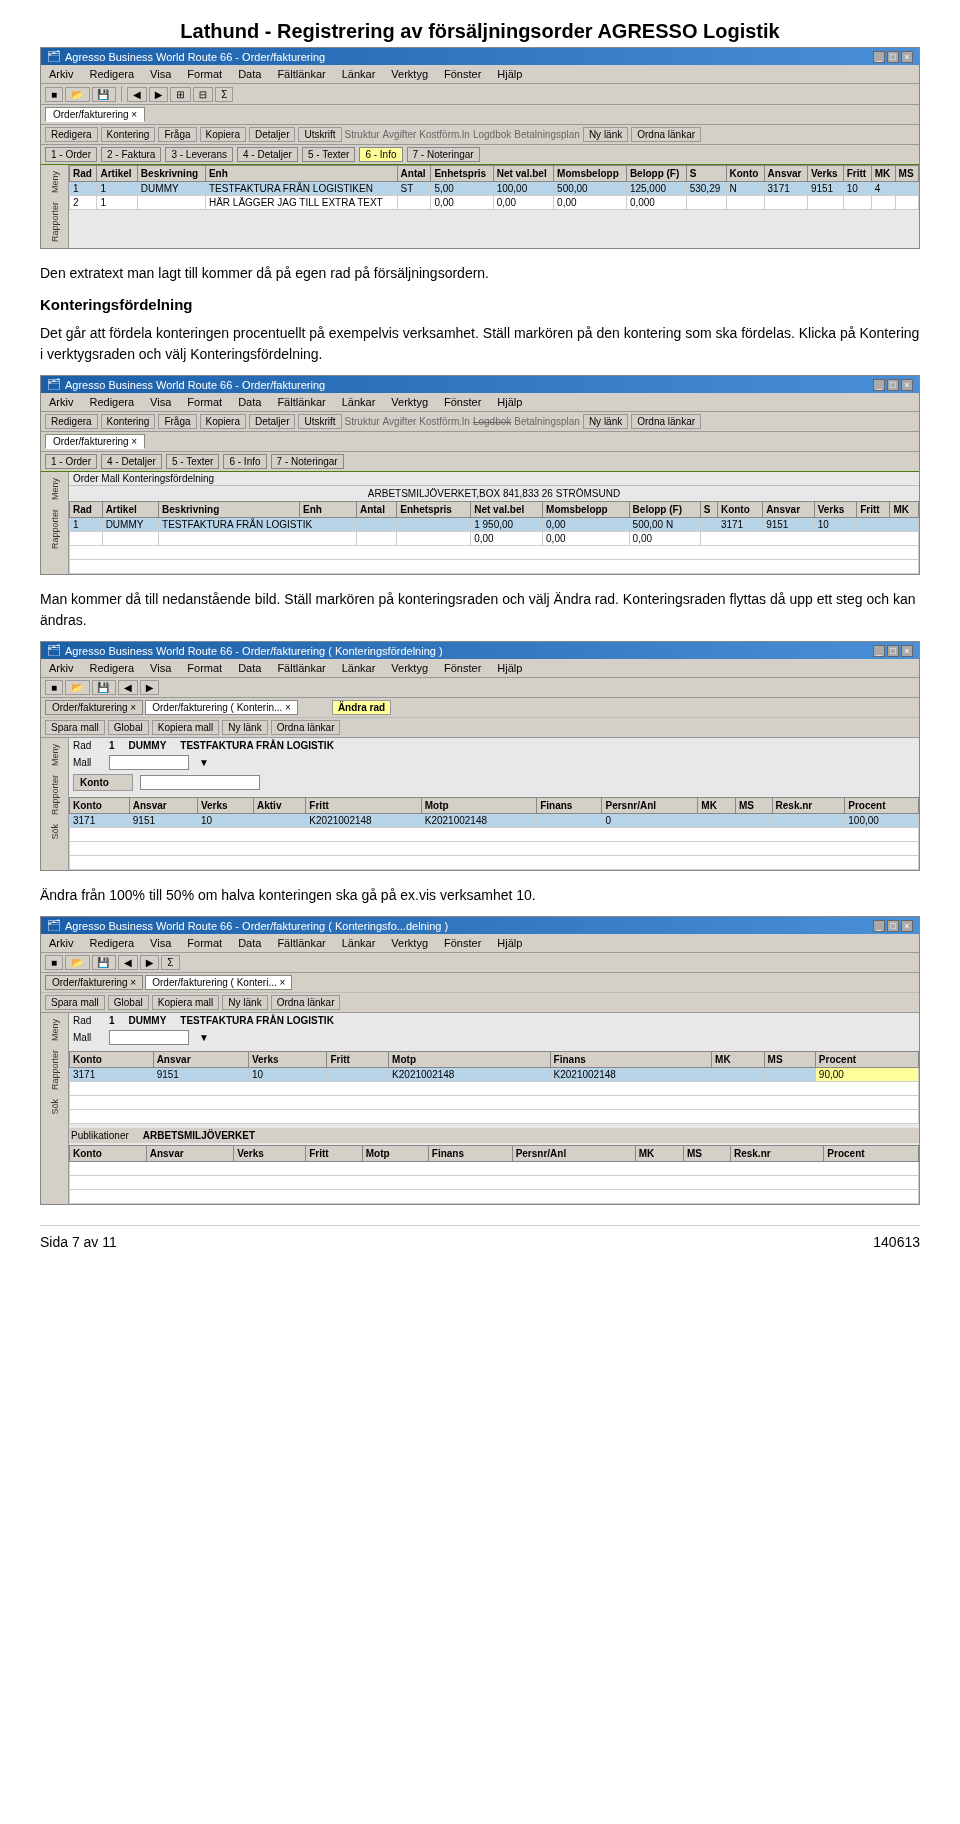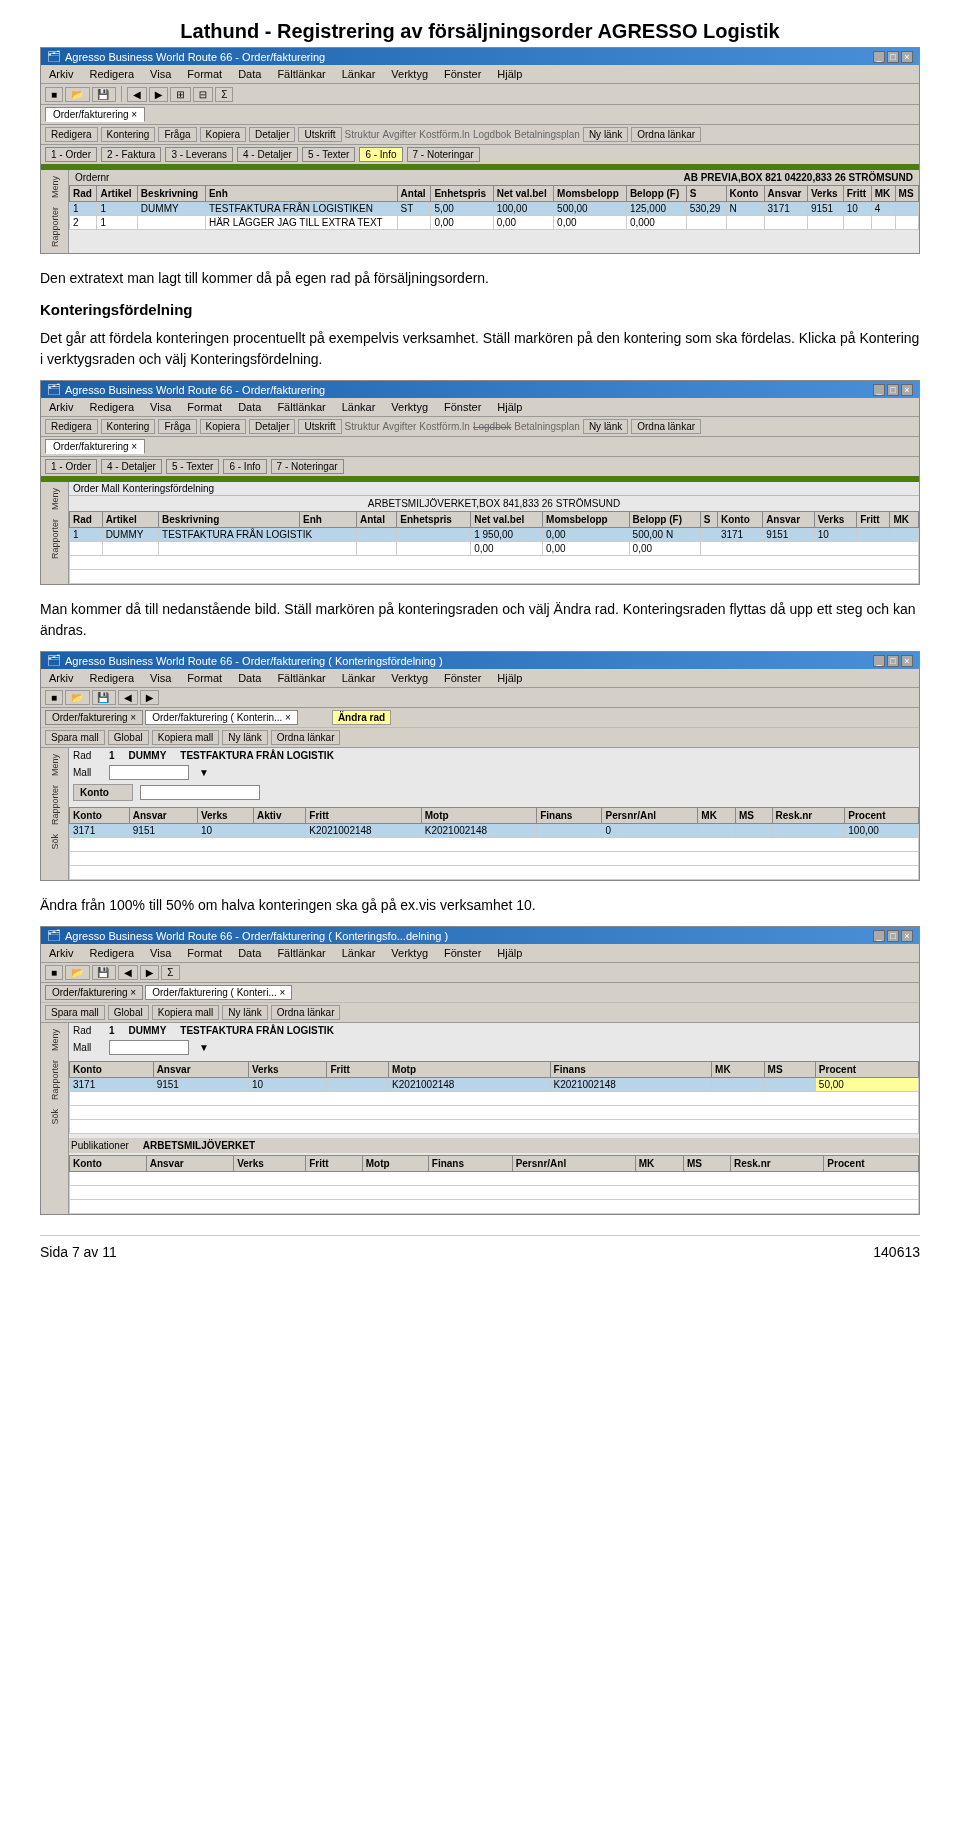--- a/index.html
+++ b/index.html
@@ -77,21 +77,21 @@
     }
     .tab-item.active {
       background: #fff;
       border-bottom: 1px solid #fff;
     }
     .nav-tabs {
       background: #d4d0c8;
       padding: 2px 4px;
       font-size: 10px;
       display: flex; gap: 4px; flex-wrap: wrap;
-      border-bottom: 6px solid #4d7c0f;
+      border-bottom: 1px solid #4d7c0f;
     }
     .nav-tab {
       padding: 1px 5px;
       border: 1px solid #888;
       background: #d4d0c8;
       cursor: pointer;
       font-size: 10px;
     }
     .nav-tab.highlighted { background: #ffff99; }
     .order-header {
@@ -292,24 +292,20 @@
     <span class="nav-tab">5 - Texter</span>
     <span class="nav-tab highlighted">6 - Info</span>
     <span class="nav-tab">7 - Noteringar</span>
   </div>
   <div class="screenshot-inner">
     <div class="left-nav-panel">
       <div class="vertical-label">Meny</div>
       <div class="vertical-label">Rapporter</div>
     </div>
     <div class="right-main">
-      <div class="order-header">
-        <span>Ordernr</span>
-        <span class="order-header-right">AB PREVIA,BOX 821 04220,833 26 STRÖMSUND</span>
-      </div>
       <table>
         <thead>
           <tr>
             <th>Rad</th>
             <th>Artikel</th>
             <th>Beskrivning</th>
             <th>Enh</th>
             <th>Antal</th>
             <th>Enhetspris</th>
             <th>Net val.bel</th>
@@ -691,21 +687,21 @@
         <tbody>
           <tr class="row-selected">
             <td>3171</td>
             <td>9151</td>
             <td>10</td>
             <td></td>
             <td>K2021002148</td>
             <td>K2021002148</td>
             <td></td>
             <td></td>
-            <td style="background:#ffff99;">50,00</td>
+            <td style="background:#ffff99;">90,00</td>
           </tr>
           <tr>
               <td colspan="9" style="height:14px;"></td>
             </tr>
           <tr>
               <td colspan="9" style="height:14px;"></td>
             </tr>
           <tr>
               <td colspan="9" style="height:14px;"></td>
             </tr>

